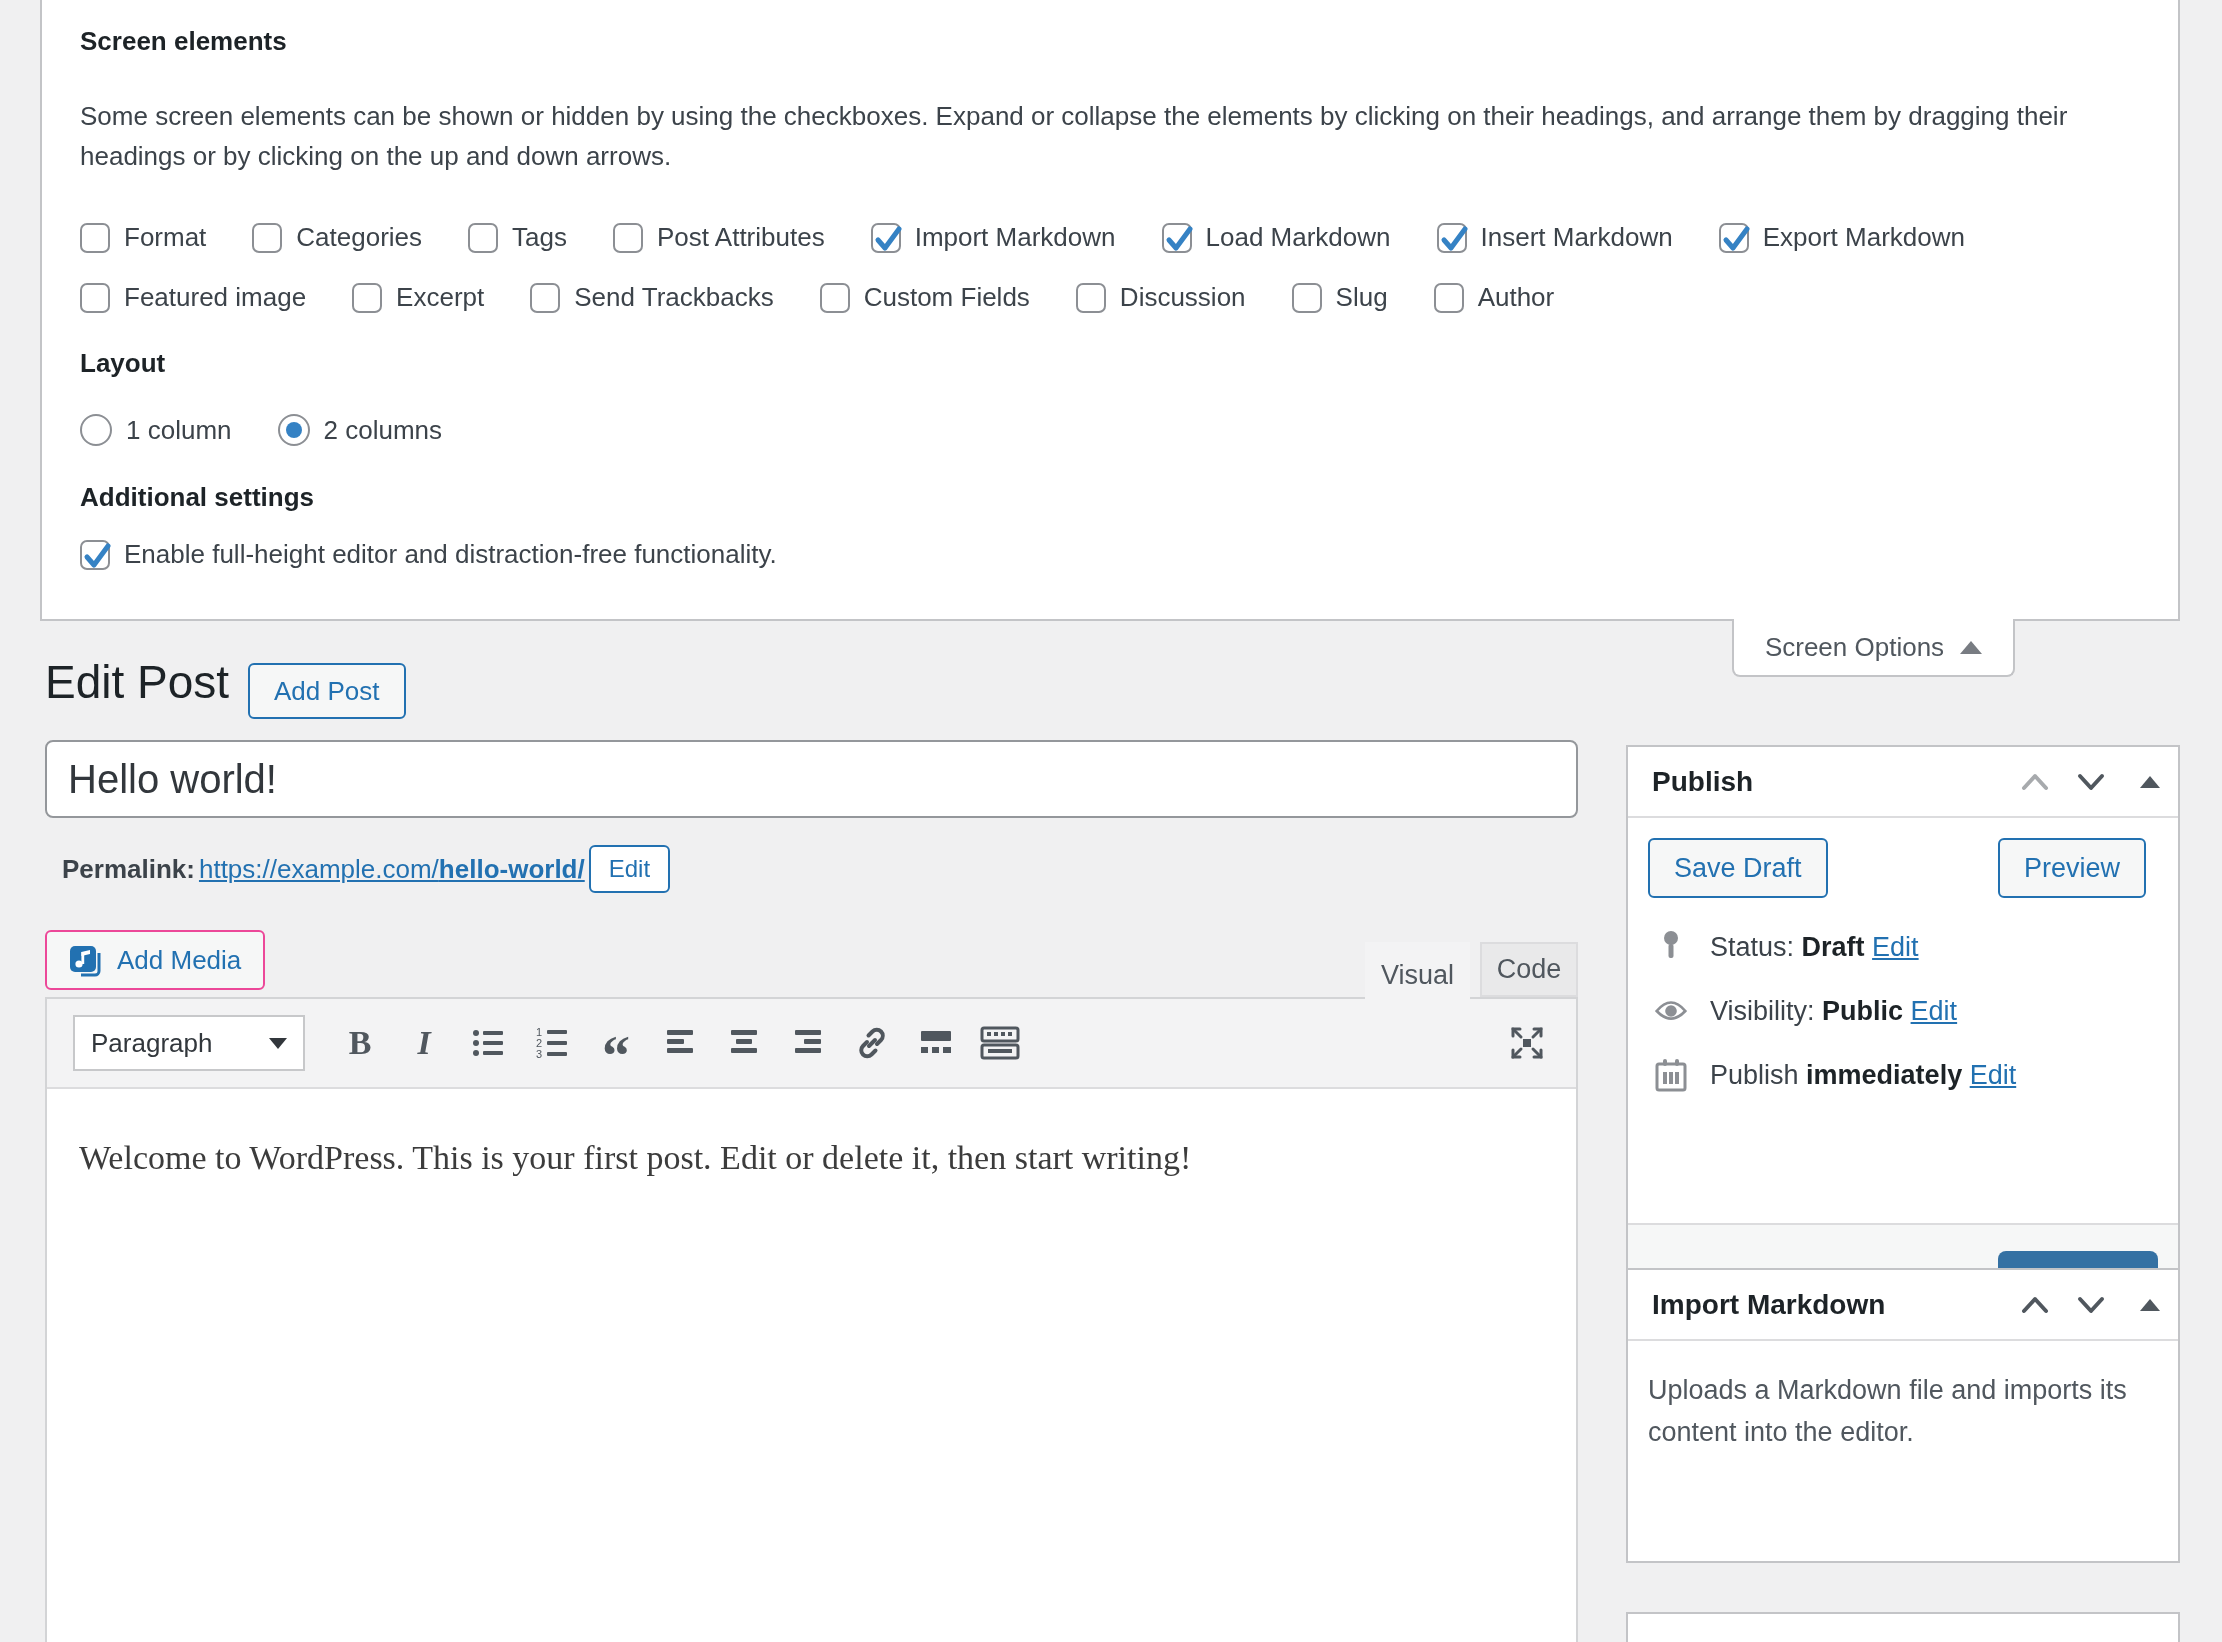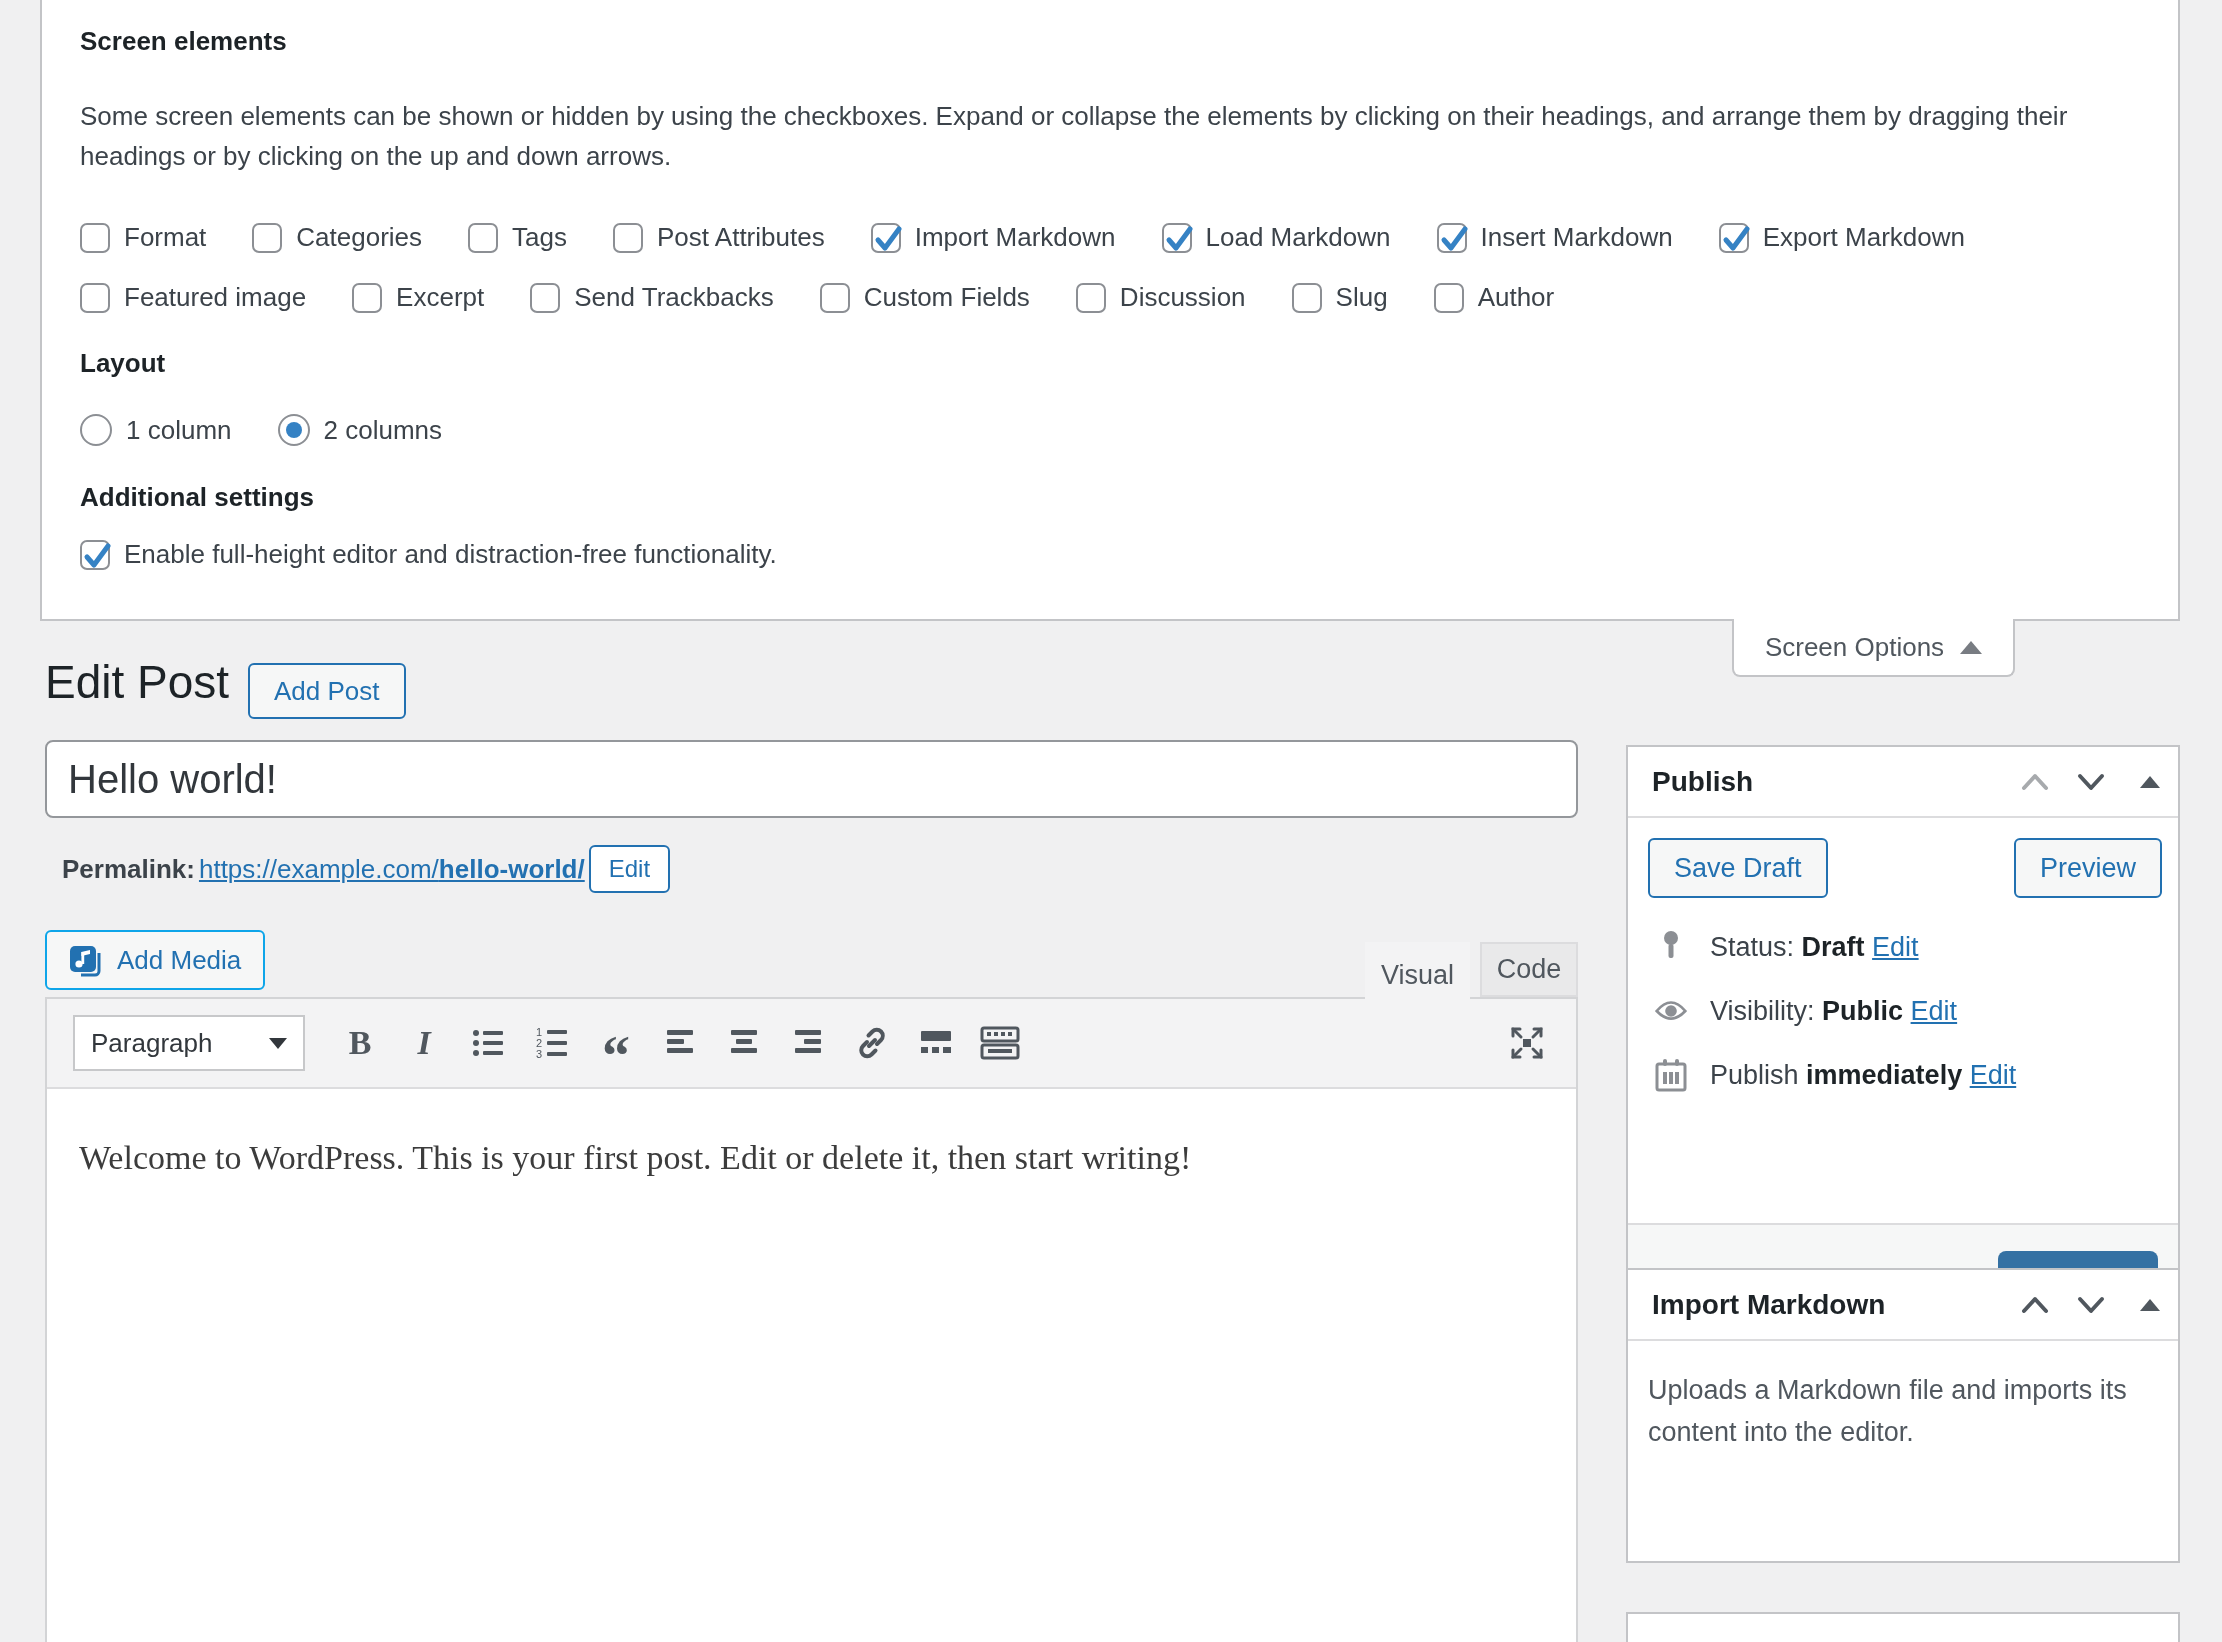--- a/index.html
+++ b/index.html
@@ -39,21 +39,21 @@
           border:2px solid #94979b;border-radius:8px;background:#fff;padding:0 21px;
           font-family:"Liberation Sans",sans-serif;font-size:40px;color:#32373c;}
   .permalink-row{position:absolute;left:62px;top:843px;height:52px;display:flex;align-items:center;gap:4px;
           font-size:26px;}
   .permalink-label{font-weight:700;color:#3c434a;}
   .permalink-link{color:#2271b1;text-decoration:underline;cursor:pointer;}
   .edit-small-btn{height:48px;padding:0 18px;display:flex;align-items:center;background:#fff;
           border:2px solid #2271b1;border-radius:6px;color:#2271b1;font-size:24px;box-sizing:border-box;cursor:pointer;}
   
   .add-media-btn{position:absolute;left:45px;top:930px;height:60px;padding:0 22px;display:flex;align-items:center;
-          gap:12px;background:#f6f7f7;border:2px solid #0ea5e9;border-radius:6px;color:#2271b1;
+          gap:12px;background:#f6f7f7;border:2px solid #ec4899;border-radius:6px;color:#2271b1;
           font-size:26px;box-sizing:border-box;cursor:pointer;}
   .editor-tab{position:absolute;height:55px;display:flex;align-items:center;justify-content:center;
           font-size:27px;color:#50575e;cursor:pointer;box-sizing:border-box;}
   .tab-visual{left:1365px;top:942px;width:105px;height:66px;background:#f3f3f4;z-index:2;}
   .tab-code{left:1480px;top:942px;width:98px;background:#e9e9ea;border:2px solid #dcdcde;}
   .editor-wrap{position:absolute;left:45px;top:997px;width:1533px;height:700px;box-sizing:border-box;
           border:2px solid #d3d4d6;background:#fff;}
   .mce-toolbar{height:90px;background:#f3f3f4;border-bottom:2px solid #dcdcde;display:flex;align-items:center;
           padding:0 26px;gap:18px;box-sizing:border-box;}
   .para-select{width:232px;height:56px;background:#fff;border:2px solid #c7c8ca;box-sizing:border-box;
@@ -72,21 +72,21 @@
   
   .postbox{position:absolute;left:1626px;width:554px;background:#fff;border:2px solid #c3c4c7;box-sizing:border-box;}
   .pb-header{height:71px;display:flex;align-items:center;border-bottom:2px solid #dcdcde;
           padding:0 18px 0 24px;box-sizing:border-box;}
   .pb-title{margin:0;font-size:28px;font-weight:700;color:#1d2327;flex:1;}
   .pb-icons{display:flex;align-items:center;gap:26px;}
   .handle-btn{cursor:pointer;display:flex;align-items:center;}
   .toggle-tri{width:0;height:0;border-left:10px solid transparent;border-right:10px solid transparent;
           border-bottom:12px solid #50575e;cursor:pointer;margin-left:8px;}
   .publish-box{top:745px;height:595px;}
-  .pb-content{padding:20px 16px 0 20px;}
+  .pb-content{padding:20px 32px 0 20px;}
   .btn-row{display:flex;justify-content:space-between;margin-bottom:32px;}
   .sec-btn{height:60px;padding:0 24px;display:flex;align-items:center;background:#f6f7f7;
           border:2px solid #2271b1;border-radius:6px;color:#2271b1;font-size:27px;box-sizing:border-box;cursor:pointer;}
   .misc-row{display:flex;align-items:center;gap:22px;margin:0 0 30px 6px;font-size:27px;color:#3c434a;}
   .misc-row b{color:#1d2327;}
   .misc-row a{color:#2271b1;text-decoration:underline;cursor:pointer;}
   .misc-ico{width:34px;height:34px;flex:0 0 auto;display:flex;align-items:center;justify-content:center;}
   .pb-footer{position:absolute;left:0;right:0;bottom:0;height:115px;background:#f6f7f7;
           border-top:2px solid #dcdcde;display:flex;align-items:center;justify-content:space-between;
           padding:0 20px;box-sizing:border-box;}

